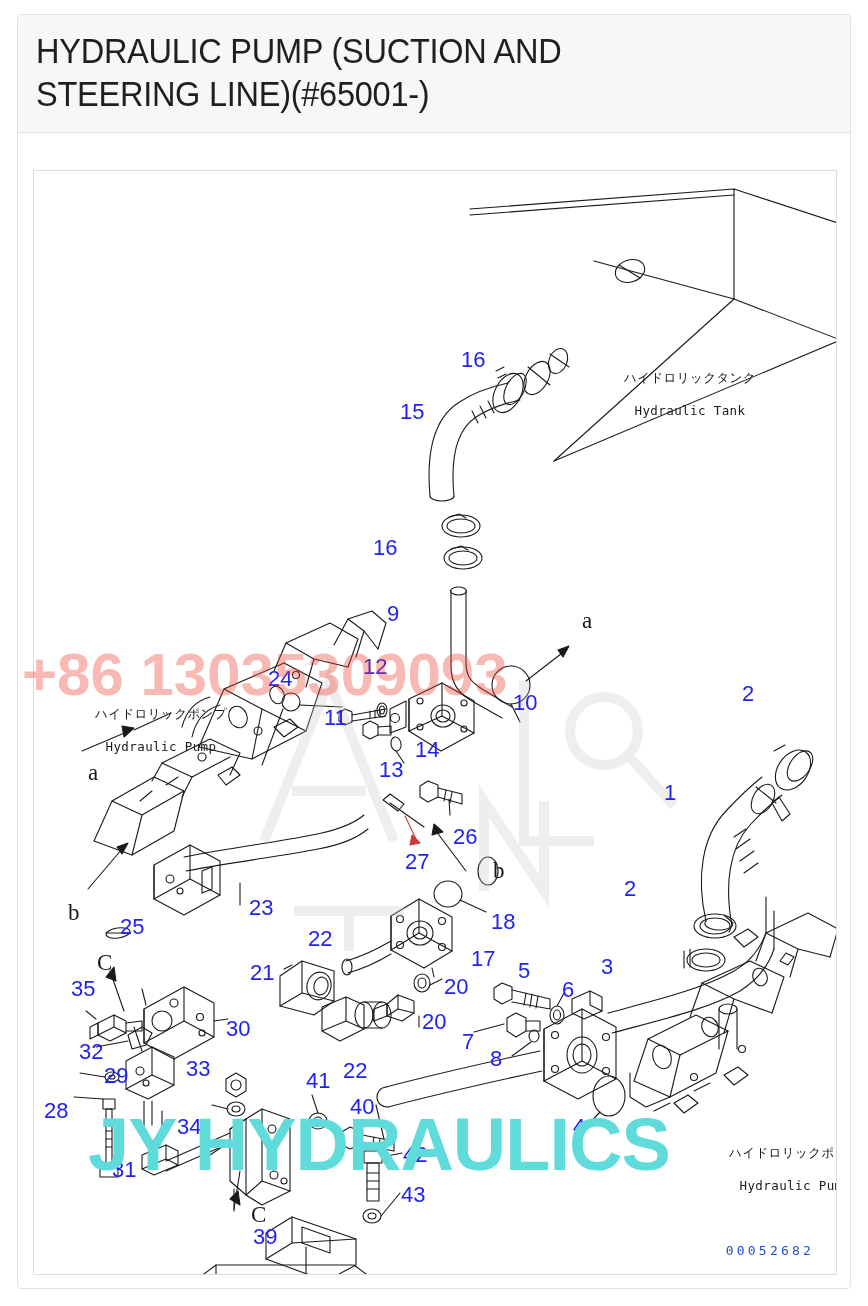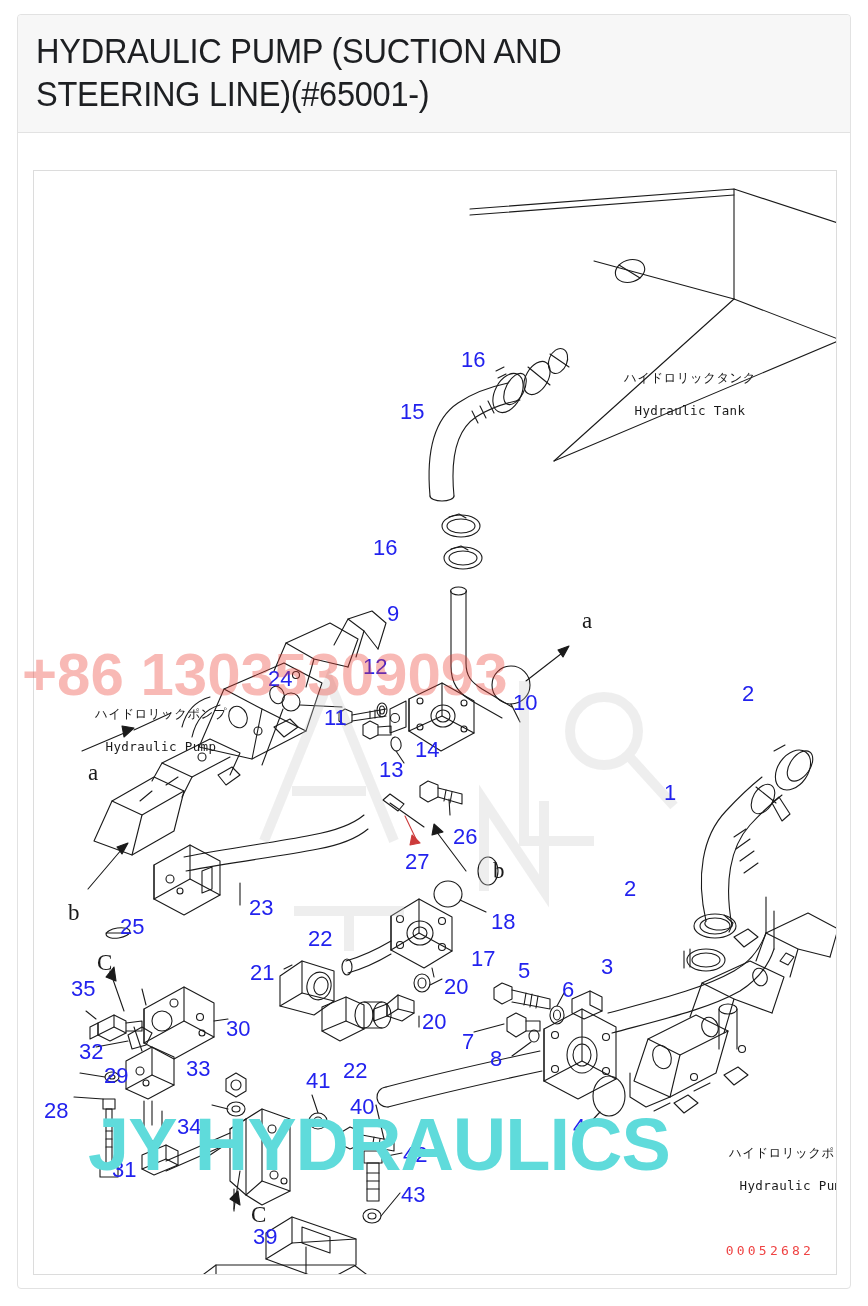--- a/index.html
+++ b/index.html
@@ -102,21 +102,21 @@
     letter-spacing: 0.4px;
   }
 
   
   #drawing-number {
     position: absolute;
     right: 22px; bottom: 16px;
     font-family: "DejaVu Sans Mono", monospace;
     font-size: 13px;
     letter-spacing: 3.2px;
-    color: #ef4444;
+    color: #1d4ed8;
   }
 
   
   #wm-phone {
     position: absolute;
     left: 22px; top: 645px;
     width: 830px;
     font-family: "Liberation Sans", sans-serif;
     font-size: 60px;
     font-weight: 700;

